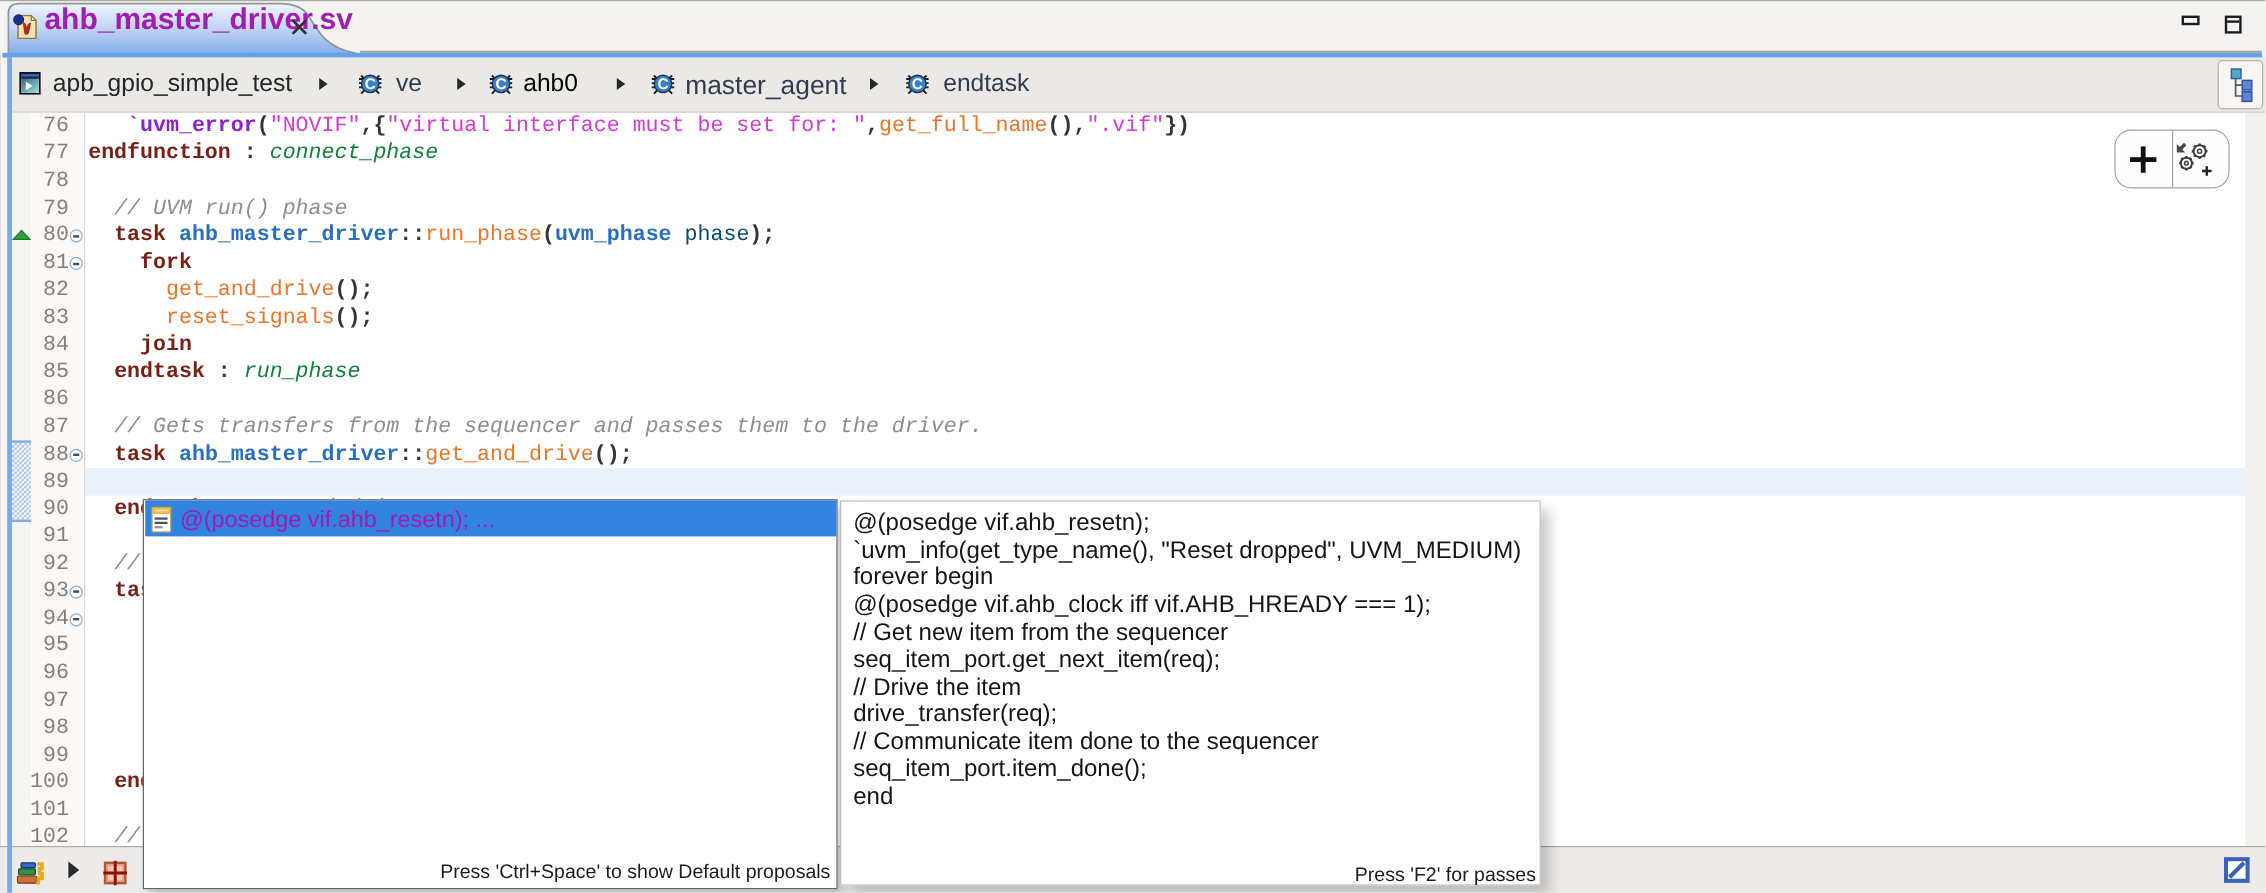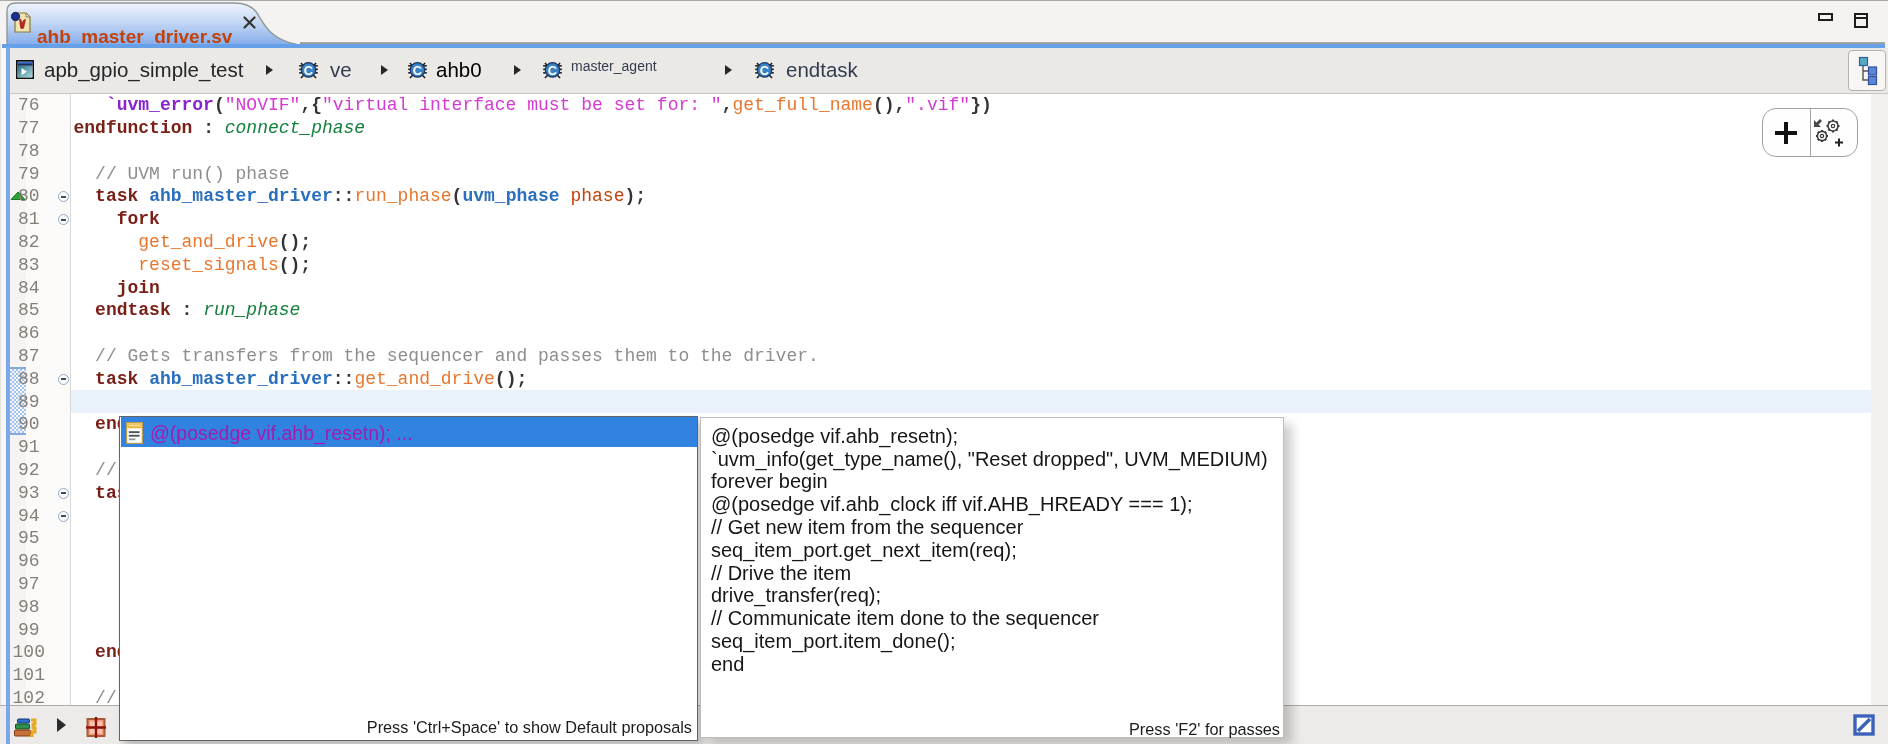--- a/index.html
+++ b/index.html
@@ -4,24 +4,24 @@
 html,body{width:1888px;height:744px;overflow:hidden;background:#f2f1ef;
  font-family:"Liberation Sans",sans-serif;position:relative}
 .abs{position:absolute}
 pre{font-family:"Liberation Mono",monospace;font-size:18px;line-height:22.8px;margin:0}
 
 .kw{color:#7a1f15;font-weight:bold}
 .typ{color:#2a6fbd;font-weight:bold}
 .fn{color:#e8772e}
 .mac{color:#8b22cf;font-weight:bold}
 .str{color:#d53ad2}
-.com{color:#8e8e8e;}
+.com{color:#8e8e8e;font-style:italic}
 .lbl{color:#15803d;font-style:italic}
 .pun{color:#343434;font-weight:bold}
-.prm{color:#c2410c}
+.prm{color:#0c4a6e}
 </style></head><body>
 
 <div class="abs" style="left:0;top:0;width:1.2px;height:744px;background:#e4e2e0"></div>
 <div class="abs" style="left:1.2px;top:2px;width:4.8px;height:742px;background:#f8f7f5"></div>
 <div class="abs" style="left:0;top:0;width:1888px;height:43px;background:#f4f3f1;border-top:1px solid #a9a9a7"></div>
 <svg class="abs" style="left:0;top:0" width="320" height="47" viewBox="0 0 320 47">
  <defs>
       <linearGradient id="tg" x1="0" y1="0" x2="0" y2="1">
   <stop offset="0" stop-color="#eef4fc"></stop>
         <stop offset="0.45" stop-color="#c3d6f4"></stop>
@@ -30,21 +30,21 @@
     </defs>
  <path d="M7,47 L7,11 Q7,3 16,3 L234,3 Q250,3 257,13 C264,24 270,39 295,44 L303,47 Z" fill="url(#tg)" stroke="#8f9896" stroke-width="1.4"></path>
 </svg>
 
 <svg class="abs" style="left:11px;top:11px" width="24" height="24" viewBox="0 0 24 24">
  <path d="M4,2 L15,2 L19,6 L19,21 L4,21 Z" fill="#f2e3b2" stroke="#8a7a3a" stroke-width="1.2"></path>
  <path d="M15,2 L15,6 L19,6 Z" fill="#fff8e0" stroke="#8a7a3a" stroke-width="1"></path>
  <path d="M8,8 C10,7 11,9 11,12 C12,9 13,8 15,8 L13,17 C11,19 9,18 9,15 Z" fill="#b02a20"></path>
  <circle cx="4.5" cy="5.5" r="4.2" fill="#1c2f88" stroke="#101b55" stroke-width="0.8"></circle>
 </svg>
-<div class="abs" style="left:37px;top:26px;font-size:19px;font-weight:bold;color:#c2410c">ahb_master_driver.sv</div>
+<div class="abs" style="left:37px;top:2px;font-size:25px;font-weight:bold;color:#a21caf">ahb_master_driver.sv</div>
 <svg class="abs" style="left:242px;top:15px" width="15" height="15" viewBox="0 0 15 15">
  <path d="M2.5,2.5 L12.5,12.5 M12.5,2.5 L2.5,12.5" stroke="#333" stroke-width="2.2" stroke-linecap="round"></path>
 </svg>
 
 <div class="abs" style="left:1818px;top:13px;width:15px;height:8px;border:2px solid #1d1d1d"></div>
 <div class="abs" style="left:1854px;top:13px;width:14px;height:15px;border:2px solid #1d1d1d"></div>
 <div class="abs" style="left:1856px;top:17px;width:10px;height:2px;background:#1d1d1d"></div>
 
 <div class="abs" style="left:2px;top:43.5px;width:1883px;height:4.5px;background:#66a0e8"></div>
 <div class="abs" style="left:300px;top:42px;width:1585px;height:1.6px;background:#a3a3a1"></div>
@@ -114,21 +114,21 @@
       <line x1="13" y1="11" x2="17" y2="11"></line>
   <line x1="2.5" y1="2.5" x2="5.5" y2="5.5"></line>
       <line x1="15.5" y1="2.5" x2="12.5" y2="5.5"></line>
   <line x1="2.5" y1="15.5" x2="5.5" y2="12.5"></line>
       <line x1="15.5" y1="15.5" x2="12.5" y2="12.5"></line>
  </g>
  <circle cx="9" cy="8.5" r="6.2" fill="#3b82c4"></circle>
  <circle cx="9" cy="8.5" r="6.2" fill="none" stroke="#16335e" stroke-width="1"></circle>
  <text x="9" y="12.5" font-size="11" font-weight="bold" fill="#fff" text-anchor="middle" font-family="Liberation Sans">C</text>
 </svg>
-<div class="abs" style="left:571px;top:58px;font-size:14px;color:#323c50">master_agent</div>
+<div class="abs" style="left:571px;top:58px;font-size:22px;color:#323c50">master_agent</div>
 <div class="abs" style="left:725px;top:65px;width:0;height:0;border-left:7px solid #262626;border-top:5px solid transparent;border-bottom:5px solid transparent"></div>
 <svg class="abs" style="left:754px;top:59.5px" width="21" height="21" viewBox="0 0 18 18">
  <g stroke="#1a1a1a" stroke-width="1.3">
   <line x1="1" y1="5" x2="5" y2="5"></line>
       <line x1="1" y1="8" x2="4" y2="8"></line>
       <line x1="1" y1="11" x2="5" y2="11"></line>
   <line x1="13" y1="5" x2="17" y2="5"></line>
       <line x1="14" y1="8" x2="17" y2="8"></line>
       <line x1="13" y1="11" x2="17" y2="11"></line>
   <line x1="2.5" y1="2.5" x2="5.5" y2="5.5"></line>
@@ -167,21 +167,21 @@
   </div>
 <div class="abs" style="left:58px;top:373.7px;width:11px;height:11px;border:1.3px solid #93abc4;border-radius:50%;background:#fdfdfd">
     <div class="abs" style="left:1.8px;top:3.6px;width:5.4px;height:1.9px;background:#3c4f63"></div>
   </div>
 <div class="abs" style="left:58px;top:487.7px;width:11px;height:11px;border:1.3px solid #93abc4;border-radius:50%;background:#fdfdfd">
     <div class="abs" style="left:1.8px;top:3.6px;width:5.4px;height:1.9px;background:#3c4f63"></div>
   </div>
 <div class="abs" style="left:58px;top:510.5px;width:11px;height:11px;border:1.3px solid #93abc4;border-radius:50%;background:#fdfdfd">
     <div class="abs" style="left:1.8px;top:3.6px;width:5.4px;height:1.9px;background:#3c4f63"></div>
   </div>
-<pre class="abs" style="left:0;top:94.2px;width:57.5px;text-align:center;color:#857f78">76
+<pre class="abs" style="left:0;top:94.2px;width:57.5px;text-align:right;color:#857f78">76
 77
 78
 79
 80
 81
 82
 83
 84
 85
 86

